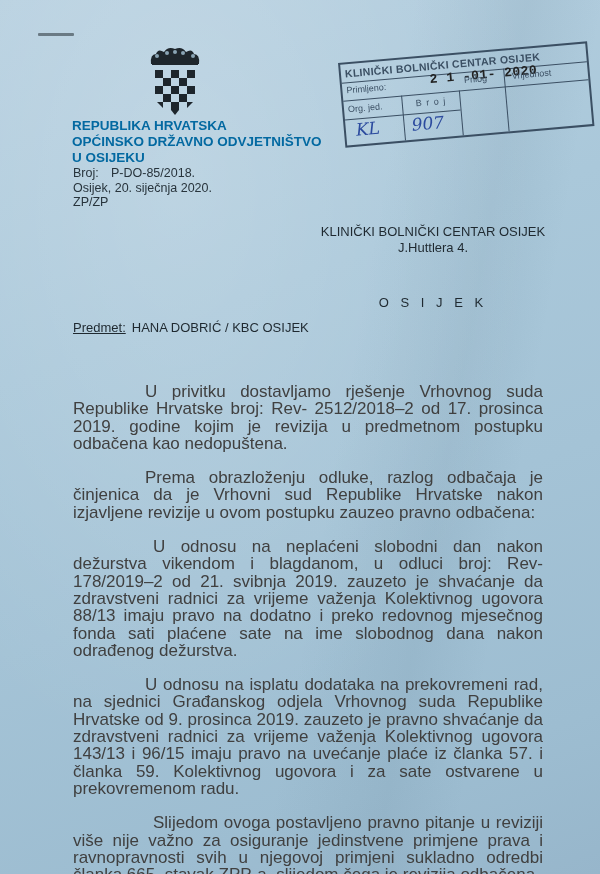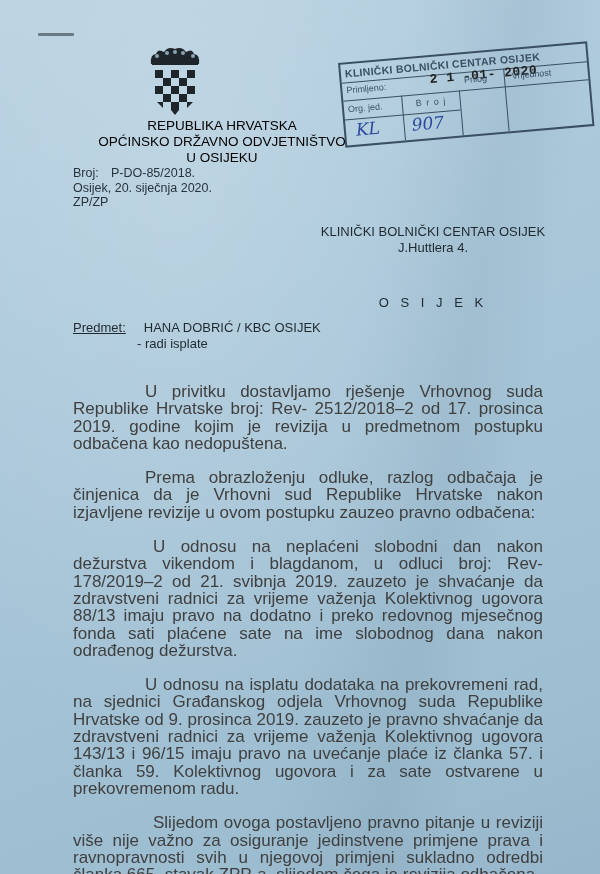--- a/index.html
+++ b/index.html
@@ -11,21 +11,21 @@
   }
   .shade {
     position:absolute; inset:0; pointer-events:none;
     background:
       radial-gradient(ellipse at 30% 20%, rgba(255,255,255,0.18), transparent 60%),
       linear-gradient(100deg, transparent 55%, rgba(80,110,130,0.10) 70%, transparent 80%);
   }
   .dash-mark { position:absolute; left:38px; top:33px; width:36px; height:3px; background:#6a7a84; border-radius:1px; }
 
   .coat { position:absolute; left:148px; top:44px; width:54px; height:76px; }
-  .header { position:absolute; left:72px; top:118px; width:300px; text-align:center; font-weight:normal; font-size:13.5px; line-height:16px; color:#000000; }
+  .header { position:absolute; left:72px; top:118px; width:300px; font-weight:bold; font-size:13.5px; line-height:16px; color:#0369a1; }
 
   .ref { position:absolute; left:73px; top:166px; font-size:12.5px; line-height:14.5px; color:#28343c; }
   .ref span.lbl { display:inline-block; width:38px; }
 
   .stamp {
     position:absolute; left:338px; top:63px; width:246px; height:81px;
     border:2px solid #3b4f63; transform:rotate(-5deg); transform-origin:left top;
     color:#3b4f63; font-size:9px;
   }
   .stamp .title { position:absolute; left:4px; top:3px; font-weight:bold; font-size:10.5px; letter-spacing:0.3px; }
@@ -34,21 +34,21 @@
   .stamp .cell-lbl { position:absolute; top:2px; }
   .stamp .vline { position:absolute; top:18px; bottom:0; border-left:1.5px solid #3b4f63; }
   .stamp .hline { position:absolute; left:0; width:116px; top:55px; border-top:1.5px solid #3b4f63; }
   .stamp .date { position:absolute; left:88px; top:15px; font-family:"Liberation Mono", monospace; font-size:13px; font-weight:bold; color:#222; letter-spacing:0.5px; }
   .stamp .hand { position:absolute; font-family:"DejaVu Serif", serif; font-style:italic; color:#2b4a9e; font-size:17px; }
 
   .addressee { position:absolute; left:318px; top:224px; width:230px; text-align:center; font-size:13px; line-height:15.5px; color:#1f2930; }
   .addressee .city { letter-spacing:4px;margin-top:40px; }
 
   .subject { position:absolute; left:73px; top:320px; font-size:13px; line-height:15.5px; color:#1f2930; }
-  .subject .lbl { text-decoration:underline; margin-right:18px; }
+  .subject .lbl { text-decoration:underline; margin-right:6px; }
   .subject .sub2 { padding-left:64px; }
 
   .body { position:absolute; left:73px; top:383px; width:470px; font-size:17px; line-height:17.3px; color:#404040; text-align:justify; }
   .body p { margin:0 0 17px 0; text-indent:72px; }
   .body p.i2 { text-indent:80px; }
 </style>
 </head>
 <body>
 
 <div class="shade"></div>
@@ -113,21 +113,20 @@
 </div>
 
 <div class="addressee">
   <div>KLINIČKI BOLNIČKI CENTAR OSIJEK</div>
   <div>J.Huttlera 4.</div>
   <div class="city">O S I J E K</div>
 </div>
 
 <div class="subject">
   <div><span class="lbl">Predmet:</span><span>HANA DOBRIĆ / KBC OSIJEK</span></div>
-  <div class="sub2">- radi isplate</div>
 </div>
 
 <div class="body">
   <p>U privitku dostavljamo rješenje Vrhovnog suda Republike Hrvatske broj: Rev-   2512/2018–2 od 17. prosinca 2019. godine kojim je revizija u predmetnom postupku odbačena kao nedopuštena.</p>
   <p>Prema obrazloženju odluke, razlog odbačaja je činjenica da je Vrhovni sud Republike Hrvatske nakon izjavljene revizije u ovom postupku zauzeo pravno odbačena:</p>
   <p class="i2">U odnosu na neplaćeni slobodni dan nakon dežurstva vikendom i blagdanom, u odluci broj: Rev-178/2019–2 od 21. svibnja 2019. zauzeto je shvaćanje da zdravstveni radnici za vrijeme važenja Kolektivnog ugovora 88/13 imaju pravo na dodatno i preko redovnog mjesečnog fonda sati plaćene sate na ime slobodnog dana nakon odrađenog dežurstva.</p>
   <p>U odnosu na isplatu dodataka na prekovremeni rad, na sjednici Građanskog odjela Vrhovnog suda Republike Hrvatske od 9. prosinca 2019. zauzeto je pravno shvaćanje da zdravstveni radnici za vrijeme važenja Kolektivnog ugovora 143/13 i 96/15 imaju pravo na uvećanje plaće iz članka 57. i članka 59. Kolektivnog ugovora i za sate ostvarene u prekovremenom radu.</p>
   <p class="i2">Slijedom ovoga postavljeno pravno pitanje u reviziji više nije važno za osiguranje jedinstvene primjene prava i ravnopravnosti svih u njegovoj primjeni sukladno odredbi članka 665. stavak ZPP-a, slijedom čega je revizija odbačena.</p>
 </div>
 

